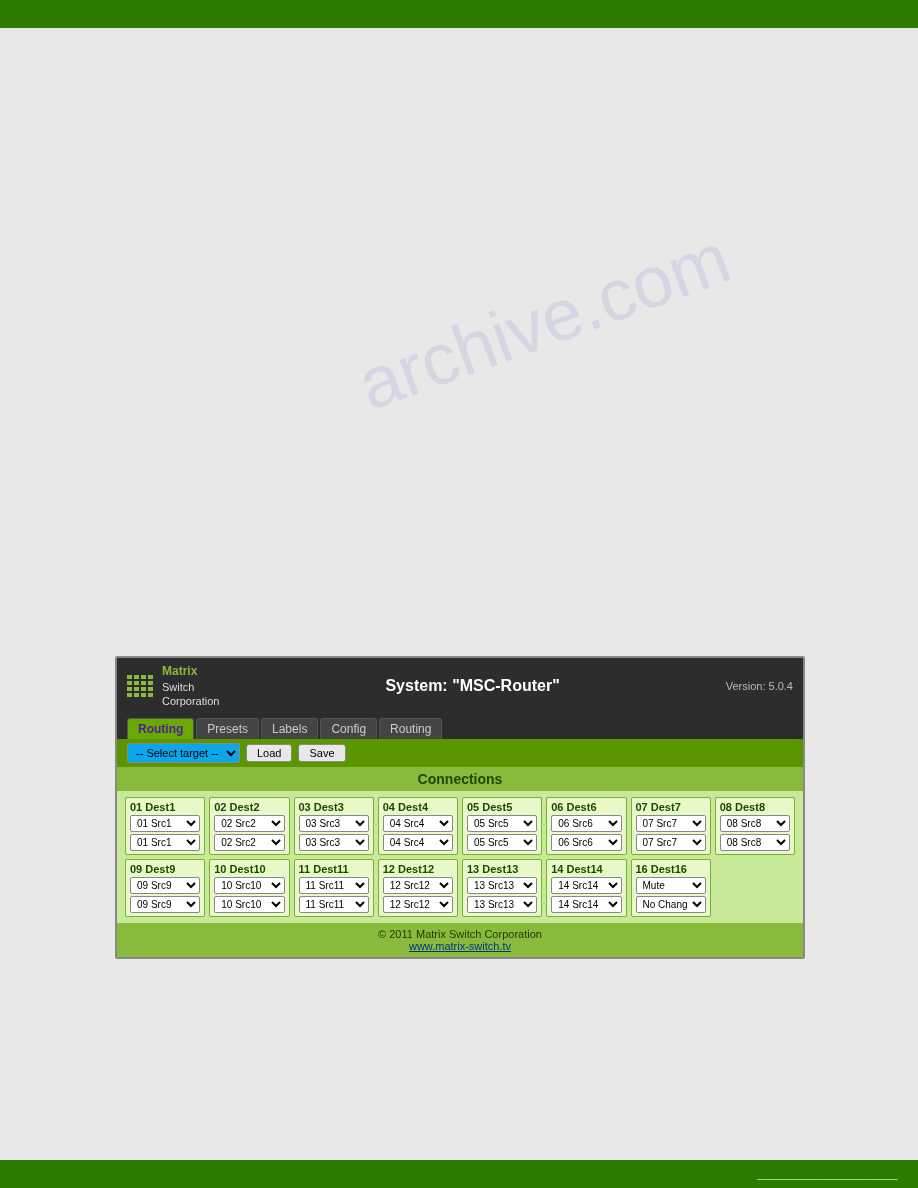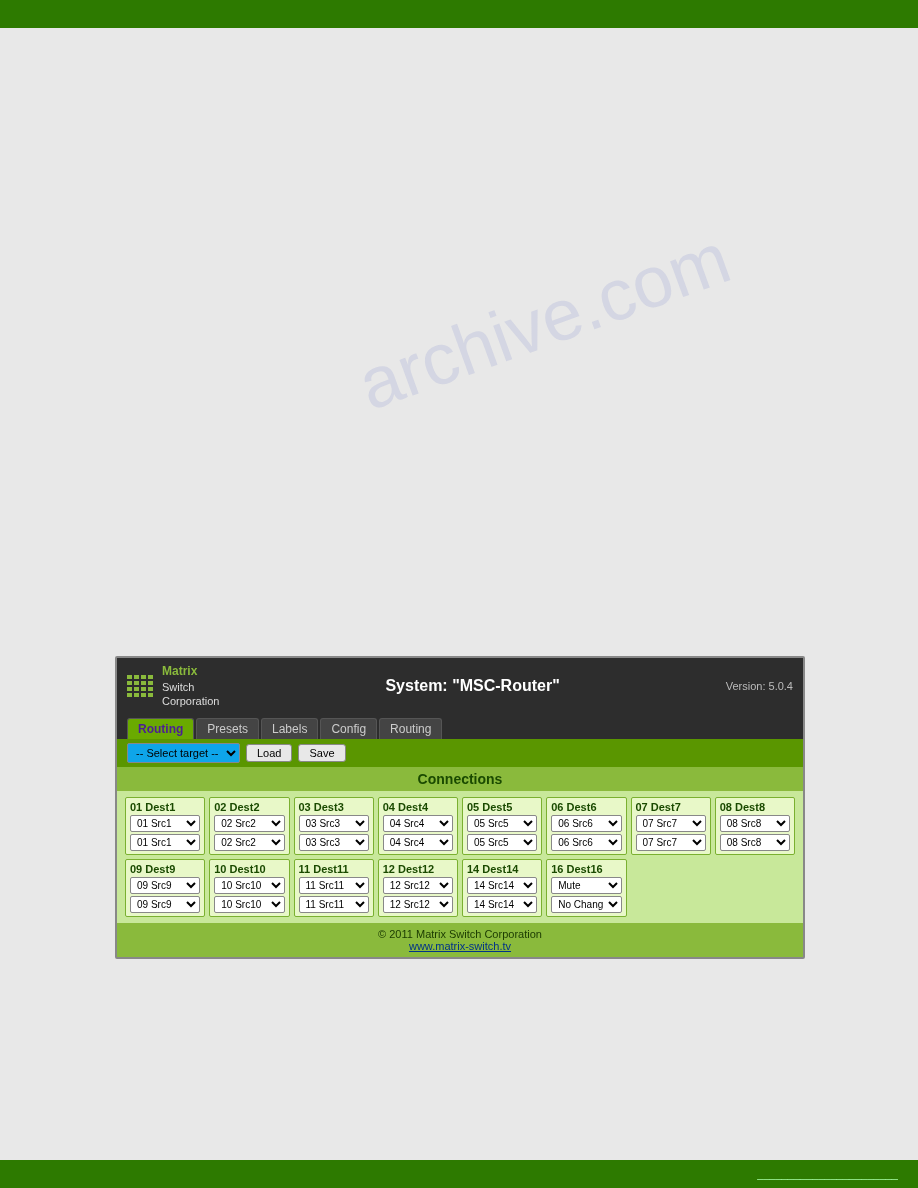--- a/index.html
+++ b/index.html
@@ -296,20 +296,21 @@
       <div class="dest-cell"><div class="dest-label">03 Dest3</div><select class="dest-select"><option>03 Src3</option></select><select class="dest-select"><option>03 Src3</option></select></div>
       <div class="dest-cell"><div class="dest-label">04 Dest4</div><select class="dest-select"><option>04 Src4</option></select><select class="dest-select"><option>04 Src4</option></select></div>
       <div class="dest-cell"><div class="dest-label">05 Dest5</div><select class="dest-select"><option>05 Src5</option></select><select class="dest-select"><option>05 Src5</option></select></div>
       <div class="dest-cell"><div class="dest-label">06 Dest6</div><select class="dest-select"><option>06 Src6</option></select><select class="dest-select"><option>06 Src6</option></select></div>
       <div class="dest-cell"><div class="dest-label">07 Dest7</div><select class="dest-select"><option>07 Src7</option></select><select class="dest-select"><option>07 Src7</option></select></div>
       <div class="dest-cell"><div class="dest-label">08 Dest8</div><select class="dest-select"><option>08 Src8</option></select><select class="dest-select"><option>08 Src8</option></select></div>
       <div class="dest-cell"><div class="dest-label">09 Dest9</div><select class="dest-select"><option>09 Src9</option></select><select class="dest-select"><option>09 Src9</option></select></div>
       <div class="dest-cell"><div class="dest-label">10 Dest10</div><select class="dest-select"><option>10 Src10</option></select><select class="dest-select"><option>10 Src10</option></select></div>
       <div class="dest-cell"><div class="dest-label">11 Dest11</div><select class="dest-select"><option>11 Src11</option></select><select class="dest-select"><option>11 Src11</option></select></div>
       <div class="dest-cell"><div class="dest-label">12 Dest12</div><select class="dest-select"><option>12 Src12</option></select><select class="dest-select"><option>12 Src12</option></select></div>
+      <div class="dest-cell"><div class="dest-label">13 Dest13</div><select class="dest-select"><option>13 Src13</option></select><select class="dest-select"><option>13 Src13</option></select></div>
       <div class="dest-cell"><div class="dest-label">14 Dest14</div><select class="dest-select"><option>14 Src14</option></select><select class="dest-select"><option>14 Src14</option></select></div>
       <div class="dest-cell"><div class="dest-label">16 Dest16</div><select class="dest-select"><option>Mute</option></select><select class="dest-select"><option>No Change</option></select></div>
     </div>
 
   <div class="panel-footer">
     <div>© 2011 Matrix Switch Corporation</div>
     <a href="#">www.matrix-switch.tv</a>
   </div>
 
 </div>

